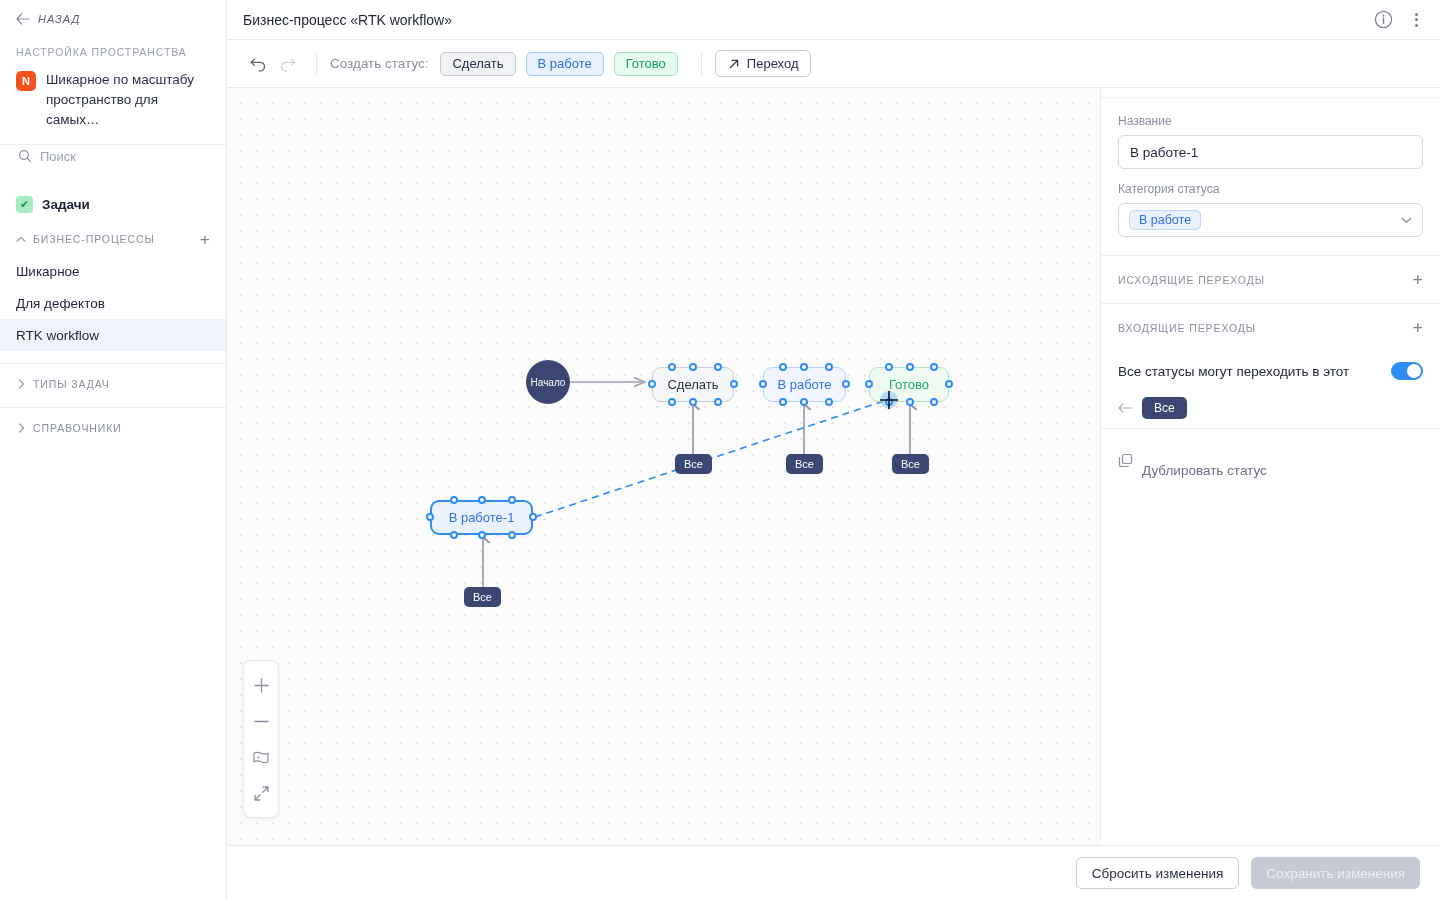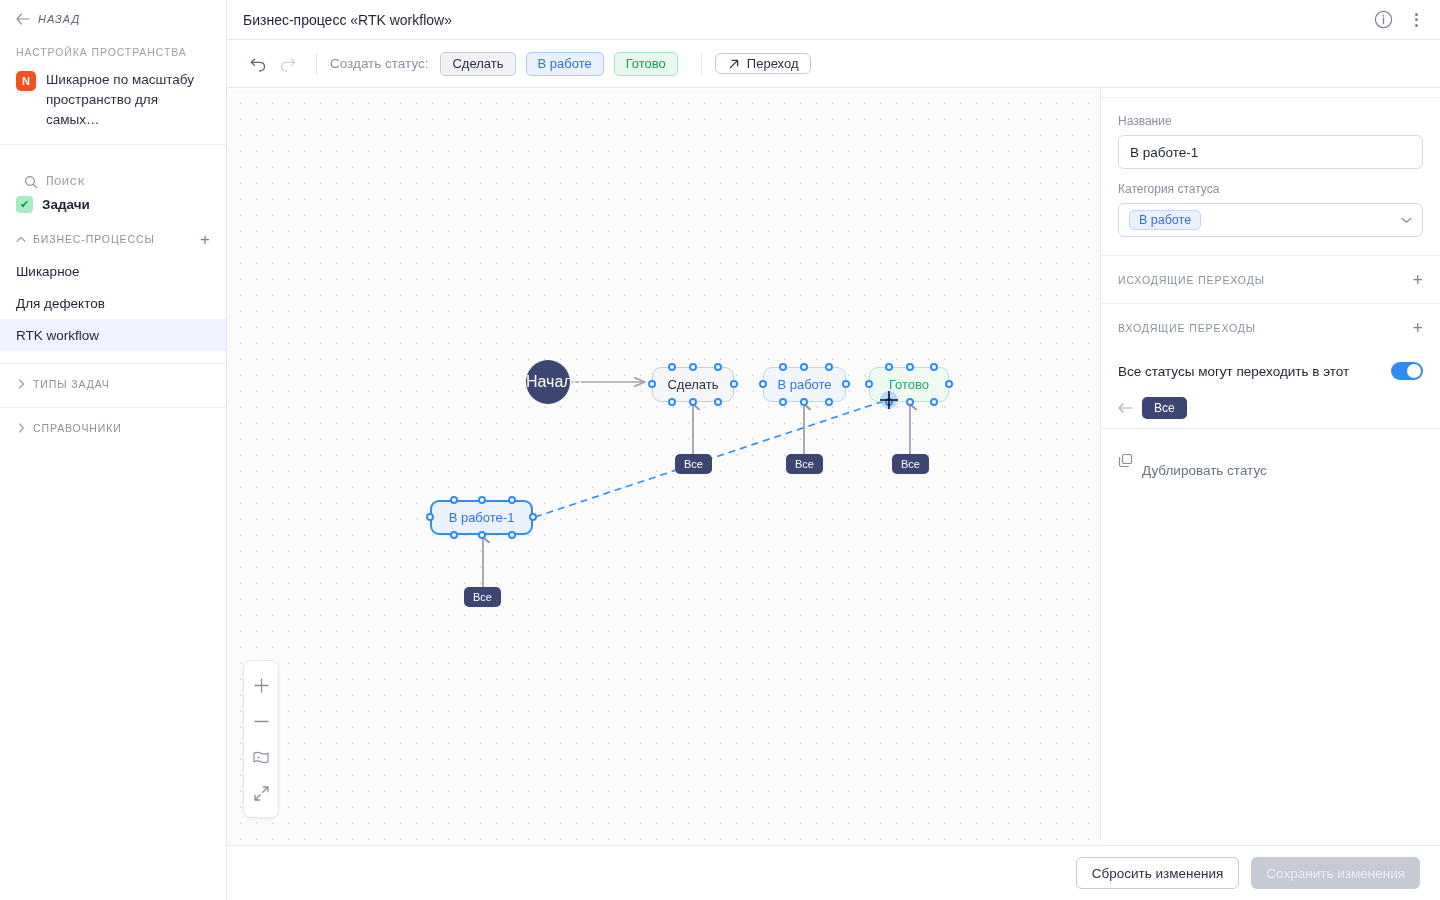--- a/index.html
+++ b/index.html
@@ -38,22 +38,22 @@
   .ws-row { display: flex; gap: 10px; align-items: flex-start; }
   .ws-badge {
     width: 20px; height: 20px; border-radius: 5px; background: #f4511e;
     color: #fff; font-size: 11px; font-weight: 700;
     display: flex; align-items: center; justify-content: center;
     flex: 0 0 20px; margin-top: 1px;
   }
   .ws-name { font-size: 13.5px; color: #2b3045; line-height: 20px; }
 
   .search-row {
-    display: flex; align-items: flex-end; gap: 8px;
-    padding: 0 24px; height: 40px; margin-top: 4px; font-family: Liberation Mono, monospace;
+    display: flex; align-items: flex-start; gap: 8px;
+    padding: 0 18px; height: 40px; margin-top: 4px;
   }
   .search-ico { color: #8b90a0; display: flex; }
   .search-ph { font-size: 13px; color: #9aa0b0; }
 
   .nav-item-tasks {
     display: flex; align-items: center; gap: 9px;
     padding: 0 16px; height: 30px;
   }
   .tasks-ico {
     width: 17px; height: 17px; border-radius: 4px; background: #a8ecc3;
@@ -104,21 +104,21 @@
   .tb-label { font-size: 13.5px; color: #8a90a0; margin-right: 12px; }
   .chip {
     height: 24px; padding: 0 11px; border-radius: 5px;
     font-size: 13px; display: flex; align-items: center;
     margin-right: 10px; cursor: pointer; white-space: nowrap;
   }
   .chip.todo { background: #f1f2f5; border: 1px solid #c6cad4; color: #2b3045; }
   .chip.prog { background: #eaf1fe; border: 1px solid #a9cafc; color: #2f6fe4; }
   .chip.done { background: #e7f8ee; border: 1px solid #a5e3c0; color: #16a05d; }
   .btn-transition {
-    height: 21px; padding: 0 12px; border-radius: 6px;
+    height: 27px; padding: 0 12px; border-radius: 6px;
     border: 1px solid #c6cad4; background: #fff;
     font-size: 13px; color: #2b3045; display: flex; align-items: center;
     gap: 7px; cursor: pointer;
   }
 
   
   .canvas {
     position: absolute; left: 0; top: 89px;
     width: 874px; height: 756px;
     background-color: #fbfbfc;
@@ -138,22 +138,22 @@
   .node.prog { background: #f1f6fe; border: 1.5px solid #b9d3fb; color: #3173e6; }
   .node.done { background: #eef9f2; border: 1.5px solid #b4e4c8; color: #1eab6a; }
   .node.selected { background: #eaf2fe; border: 2px solid #2f8cf5; color: #2f6fe4; }
 
   .hdot {
     position: absolute; width: 8px; height: 8px; border-radius: 50%;
     background: #fff; border: 2px solid #2f8cf5; cursor: crosshair;
   }
   .start-circle {
     position: absolute; width: 44px; height: 44px; border-radius: 50%;
-    background: #3b4673; color: #fff; font-size: 16px;
-    display: flex; align-items: center; justify-content: flex-start;
+    background: #3b4673; color: #fff; font-size: 10px;
+    display: flex; align-items: center; justify-content: center;
     cursor: pointer;
   }
   .all-badge {
     position: absolute; background: #3b4673; color: #fff;
     font-size: 11px; border-radius: 5px; padding: 4px 9px;
     cursor: pointer; white-space: nowrap;
   }
   .cursor-cross {
     position: absolute; width: 22px; height: 22px; pointer-events: none;
   }

